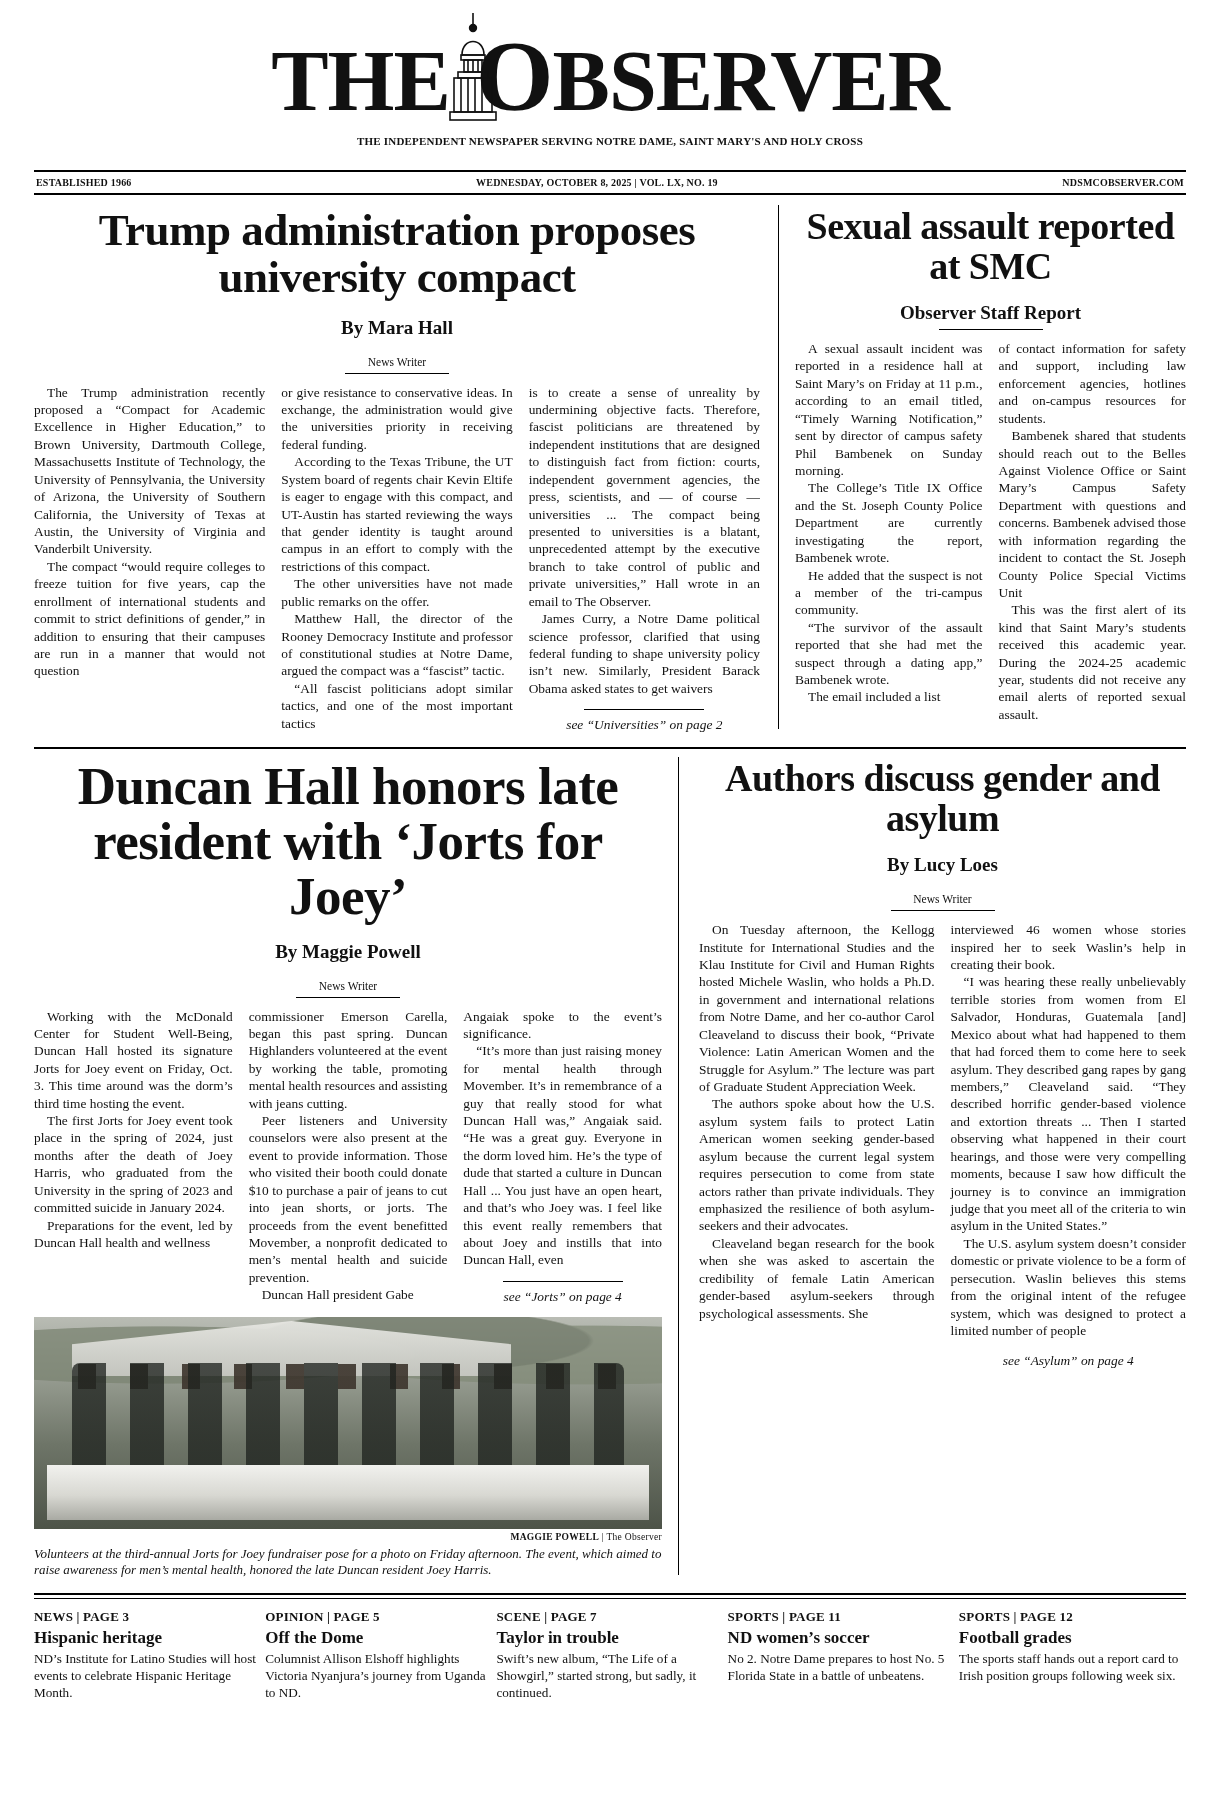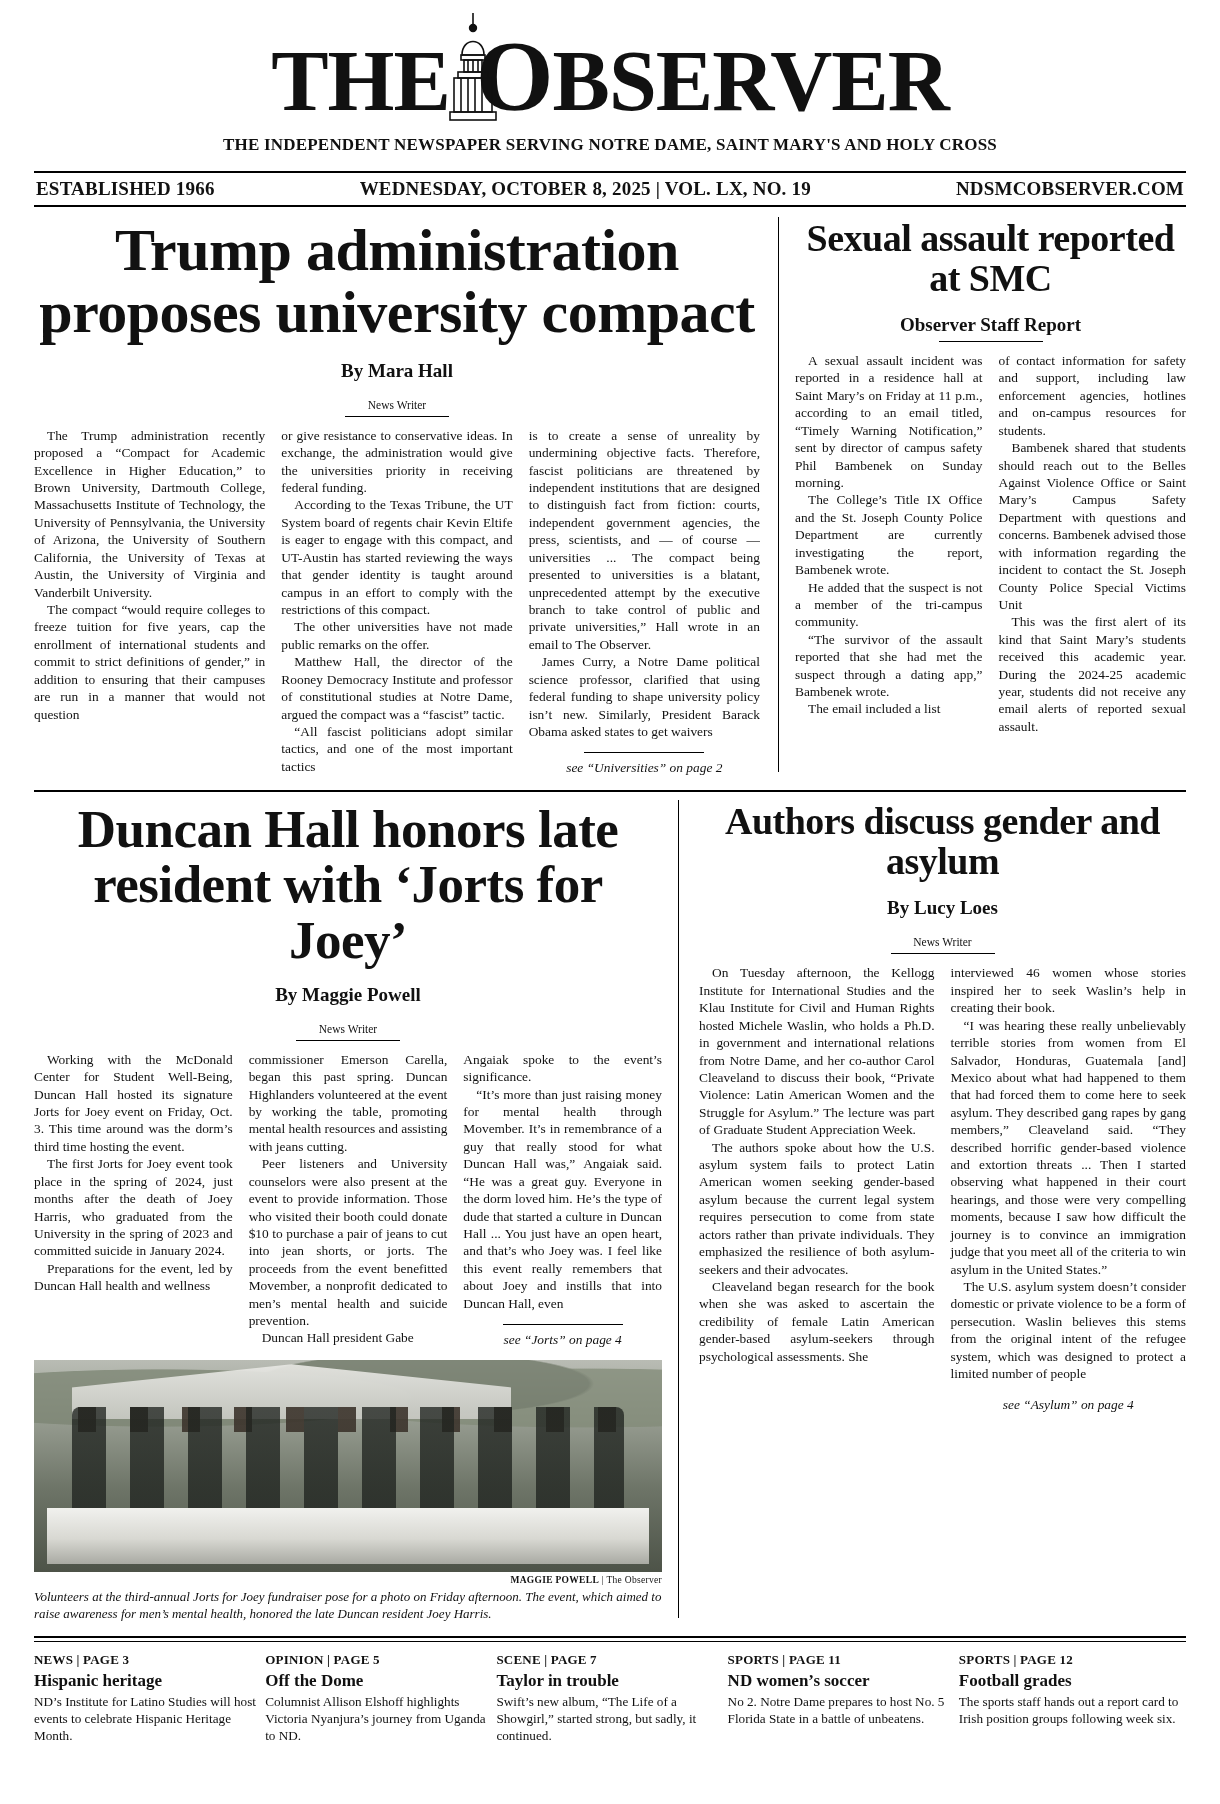--- a/index.html
+++ b/index.html
@@ -47,40 +47,40 @@
   }
   .dome {
     position: absolute;
     left: -34px;
     top: -112px;
     width: 62px;
     height: 112px;
   }
   .masthead-sub {
     font-weight: bold;
-    font-size: 17px;
+    font-size: 11px;
     letter-spacing: 0.2px;
     margin-top: 12px;
-    margin-bottom: 16px;
+    margin-bottom: 23px;
   }
   .rule-thick {
     border: 0;
     border-top: 2.5px solid #000;
     margin: 0;
   }
   .rule-thin {
     border: 0;
     border-top: 1px solid #000;
     margin: 0;
   }
   .infobar {
     display: flex;
     justify-content: space-between;
     align-items: center;
-    font-size: 19px;
+    font-size: 10px;
     font-weight: bold;
     padding: 5px 2px 5px 2px;
     letter-spacing: 0.2px;
   }
   .infobar .center { font-weight: bold; }
 
   
   .top-section {
     display: flex;
     margin-top: 6px;
@@ -90,21 +90,21 @@
   .col-right-top { flex: 1; padding-left: 6px; box-sizing: border-box; }
 
   h1.headline {
     font-family: "Liberation Serif", serif;
     font-weight: bold;
     text-align: center;
     margin: 6px 0 0 0;
     line-height: 1.04;
     letter-spacing: -0.5px;
   }
-  .hl-main { font-size: 60px; }
+  .hl-main { font-size: 45px; }
   .hl-right { font-size: 38px; }
   .hl-mid { font-size: 53px; }
 
   .byline {
     text-align: center;
     margin-top: 16px;
   }
   .byline .name {
     font-weight: bold;
     font-size: 19px;

